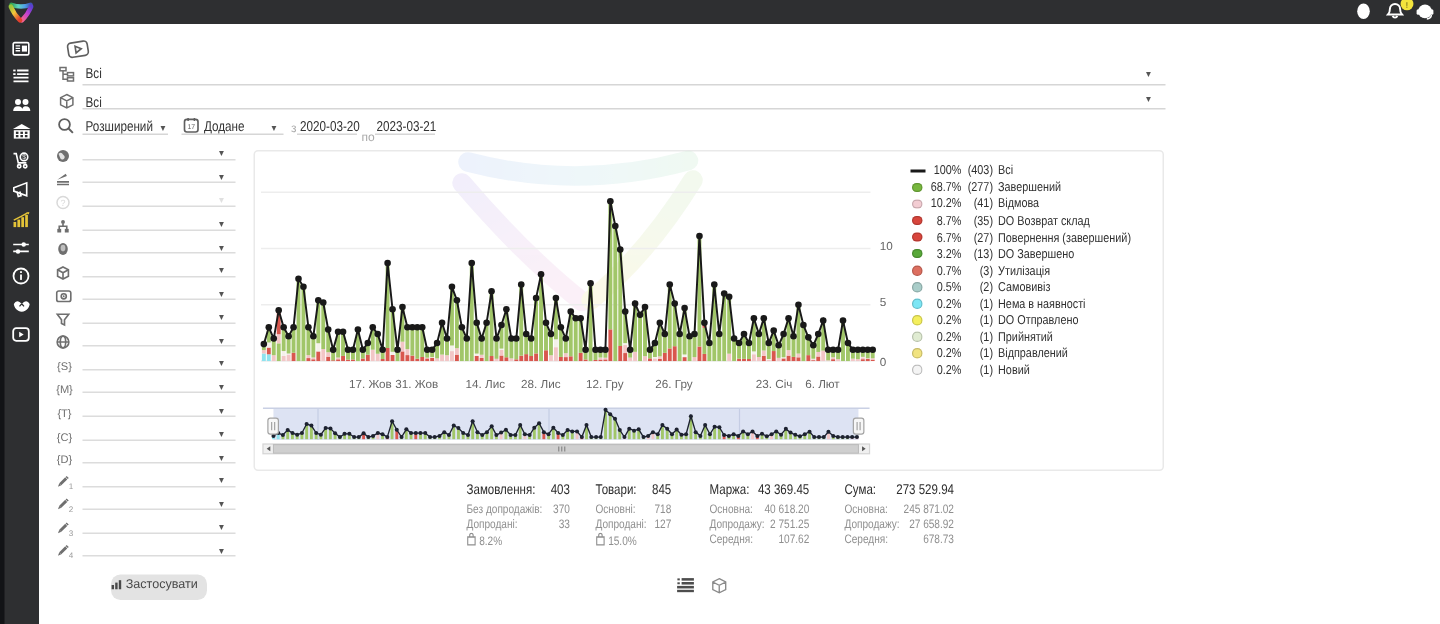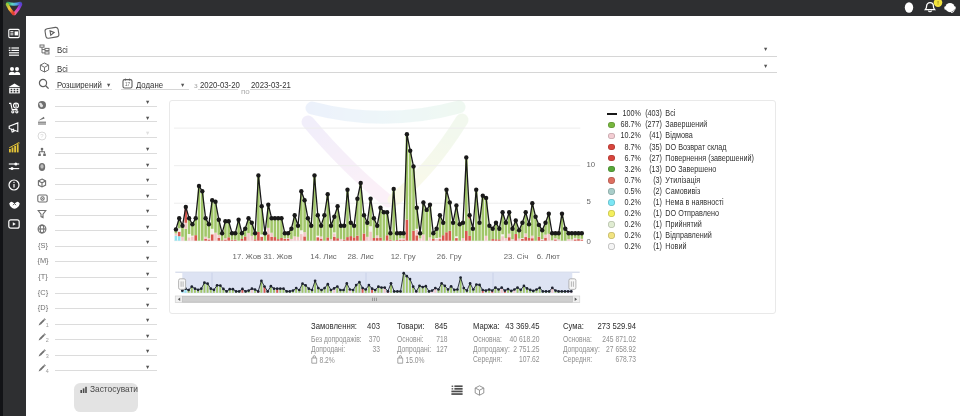--- a/index.html
+++ b/index.html
@@ -305,21 +305,21 @@
         <g transform="rotate(45 4.5 4.5)">
           <rect x="3.6" y="0.8" width="1.9" height="5.6" fill="#6f6f6f"></rect>
           <path d="M3.6 6.4 h1.9 l-0.95 2.2 z" fill="#6f6f6f"></path>
           <rect x="3.6" y="-0.6" width="1.9" height="1" fill="#6f6f6f"></rect>
         </g>
         <text x="10.3" y="9.3" font-size="5.4" fill="#9a9a9a" text-anchor="middle" font-family="Liberation Sans">4</text>
       </svg></div>
     <div style="position:absolute;left:55px;top:370.3px;width:102.3px;border-bottom:1px solid #dcdcdc"></div>
     <div style="position:absolute;left:146px;top:362.8px;font-size:6.5px;color:#555">▾</div>
 
-<div style="position:absolute;left:73.5px;top:383.3px;width:64.5px;height:29px;border-radius:6.3px;background:#e3e3e3;text-align:right;line-height:12.5px;font-size:8.4px;color:#4a4a4a">
+<div style="position:absolute;left:73.5px;top:383.3px;width:64.5px;height:17px;border-radius:6.3px;background:#e3e3e3;text-align:left;line-height:12.5px;font-size:8.4px;color:#4a4a4a">
 <svg width="8" height="7" viewBox="0 0 8 7" style="vertical-align:-0.5px">
         <g fill="#4a4a4a">
           <rect x="0.4" y="4" width="1.6" height="3"></rect>
           <rect x="2.8" y="2.4" width="1.6" height="4.6"></rect>
           <rect x="5.2" y="0.8" width="1.6" height="6.2"></rect>
         </g>
       </svg> Застосувати</div>
 
 <div style="position:absolute;left:168.7px;top:100px;width:607px;height:214px;border:1px solid #e9e9e9;border-radius:3px;background:#fff"></div>
 <div style="position:absolute;left:168.7px;top:100px;width:607px;height:214px">

